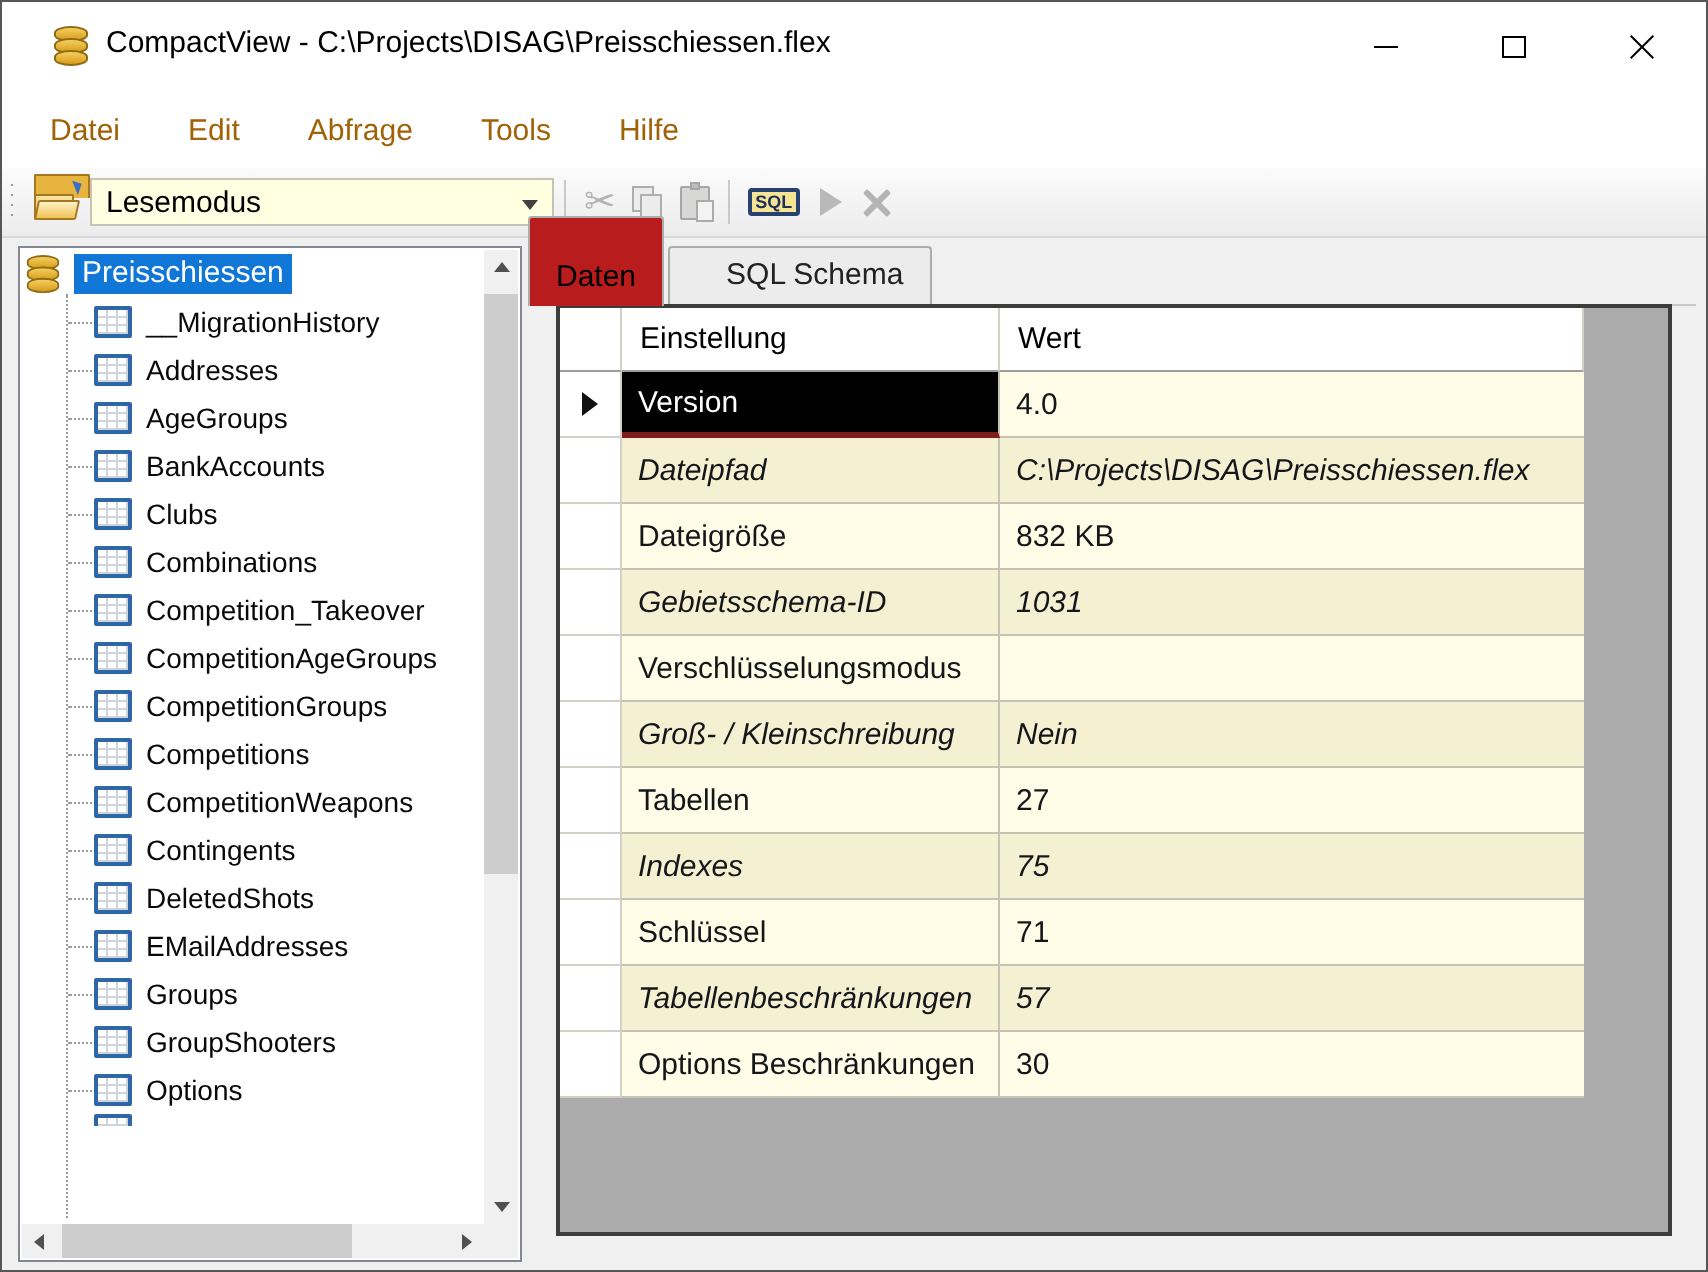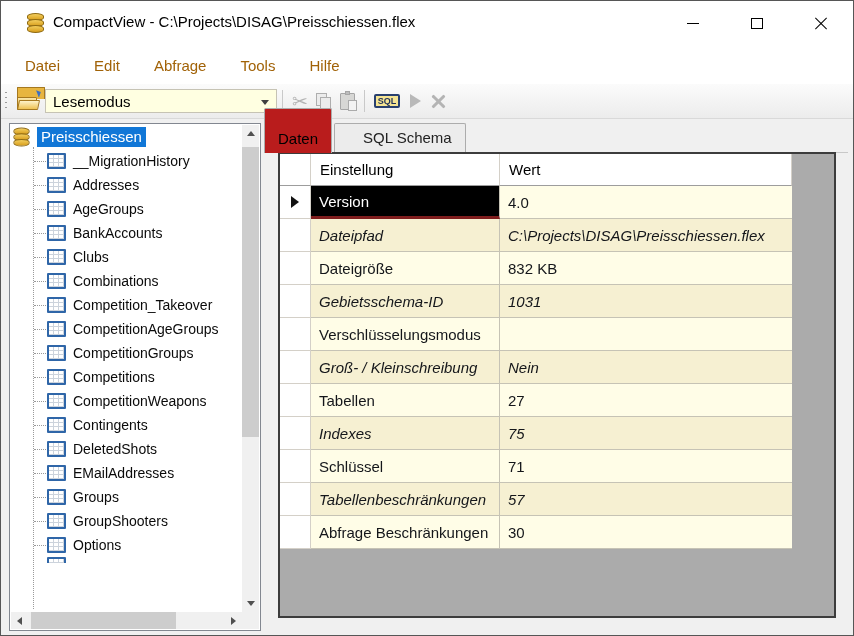--- a/index.html
+++ b/index.html
@@ -415,21 +415,21 @@
       <div class="cell name row-a">Schlüssel</div>
       <div class="cell row-a">71</div>
       <div class="gfill"></div>
 
       <div class="rowhdr"></div>
       <div class="cell name row-b">Tabellenbeschränkungen</div>
       <div class="cell row-b">57</div>
       <div class="gfill"></div>
 
       <div class="rowhdr"></div>
-      <div class="cell name row-a">Abfrage Beschränkungen</div>
+      <div class="cell name row-a">Options Beschränkungen</div>
       <div class="cell row-a">30</div>
       <div class="gfill"></div>
 
       <div class="gfill" style="grid-column:1 / 5;"></div>
     </div>
 
   </div>
 </div>
 
 </body></html>

